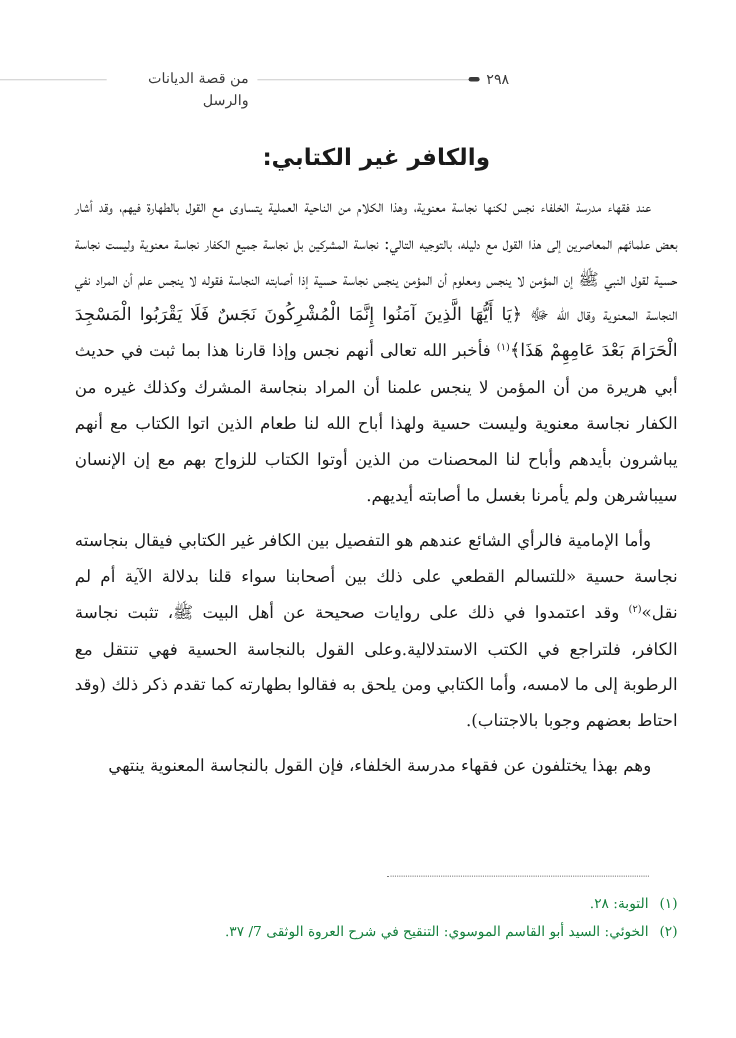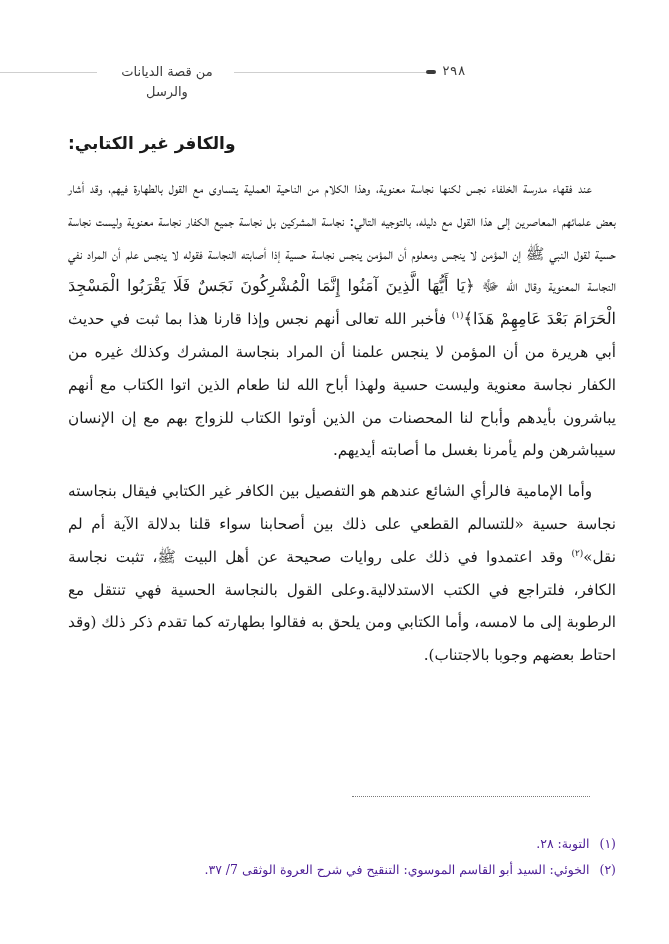--- a/index.html
+++ b/index.html
@@ -28,21 +28,20 @@
       top: 10px;
       width: 97px;
       height: 1px;
       background: #cfcfcf;
     }
     .header .title {
       position: absolute;
       left: 108px;
       top: 0;
       width: 118px;
-      text-align: center;
       font-family: "DejaVu Sans", sans-serif;
       font-size: 13px;
       color: #3a3a3a;
       direction: rtl;
       line-height: 20px;
     }
     .header .rule-mid {
       position: absolute;
       left: 234px;
       top: 10px;
@@ -56,43 +55,43 @@
       top: 8px;
       width: 10px;
       height: 4px;
       border-radius: 2px;
       background: #3a3a3a;
     }
     .header .page-num {
       position: absolute;
       left: 442px;
       top: 0;
-      font-family: Liberation Mono, monospace;
+      font-family: Liberation Serif, serif;
       font-size: 13px;
       color: #3a3a3a;
       line-height: 20px;
       direction: rtl;
     }
     .content {
       position: absolute;
       left: 68px;
       top: 128px;
       width: 548px;
       direction: rtl;
       text-align: justify;
     }
     .section-heading {
       font-family: "DejaVu Sans", sans-serif;
       font-weight: bold;
-      font-size: 17px;
+      font-size: 21px;
       color: #1a1a1a;
       margin: 0 0 14px 0;
       padding-right: 0;
       line-height: 30px;
-      text-align: left;
+      text-align: center;
     }
     .para {
       font-size: 15.2px;
       line-height: 32.8px;
       margin: 0 0 8px 0;
       text-indent: 24px;
       text-align: justify;
       text-align-last: right;
     }
     .para .quran {
@@ -106,26 +105,26 @@
       position: absolute;
       left: 352px;
       top: 796px;
       width: 238px;
       height: 0;
       border-top: 1px dotted #7a7a7a;
     }
     .footnotes {
       position: absolute;
       left: 68px;
-      top: 831px;
+      top: 808px;
       width: 548px;
       direction: rtl;
       font-size: 12.5px;
       line-height: 26px;
-      color: #4c1d95;
+      color: #15803d;
     }
     .footnote {
       display: block;
       text-align: right;
       padding-right: 0;
     }
     .footnote .fn-num {
       margin-left: 6px;
     }
   </style>
@@ -140,20 +139,21 @@
   <div class="page-num">٢٩٨</div>
 </div>
 
 <div class="content">
   <h2 class="section-heading">والكافر غير الكتابي:</h2>
 
   <p class="para"><span>عند فقهاء مدرسة الخلفاء نجس لكنها نجاسة معنوية، وهذا الكلام من الناحية العملية يتساوى مع القول بالطهارة فيهم، وقد أشار بعض علمائهم المعاصرين إلى هذا القول مع دليله، بالتوجيه التالي: نجاسة المشركين بل نجاسة جميع الكفار نجاسة معنوية وليست نجاسة حسية لقول النبي ﷺ إن المؤمن لا ينجس ومعلوم أن المؤمن ينجس نجاسة حسية إذا أصابته النجاسة فقوله لا ينجس علم أن المراد نفي النجاسة المعنوية وقال الله ﷻ </span><span class="quran">﴿يَا أَيُّهَا الَّذِينَ آمَنُوا إِنَّمَا الْمُشْرِكُونَ نَجَسٌ فَلَا يَقْرَبُوا الْمَسْجِدَ الْحَرَامَ بَعْدَ عَامِهِمْ هَذَا﴾</span><sup>(١)</sup><span> فأخبر الله تعالى أنهم نجس وإذا قارنا هذا بما ثبت في حديث أبي هريرة من أن المؤمن لا ينجس علمنا أن المراد بنجاسة المشرك وكذلك غيره من الكفار نجاسة معنوية وليست حسية ولهذا أباح الله لنا طعام الذين اتوا الكتاب مع أنهم يباشرون بأيدهم وأباح لنا المحصنات من الذين أوتوا الكتاب للزواج بهم مع إن الإنسان سيباشرهن ولم يأمرنا بغسل ما أصابته أيديهم.</span></p>
 
   <p class="para"><span>وأما الإمامية فالرأي الشائع عندهم هو التفصيل بين الكافر غير الكتابي فيقال بنجاسته نجاسة حسية «للتسالم القطعي على ذلك بين أصحابنا سواء قلنا بدلالة الآية أم لم نقل»</span><sup>(٢)</sup><span> وقد اعتمدوا في ذلك على روايات صحيحة عن أهل البيت ﷺ، تثبت نجاسة الكافر، فلتراجع في الكتب الاستدلالية.وعلى القول بالنجاسة الحسية فهي تنتقل مع الرطوبة إلى ما لامسه، وأما الكتابي ومن يلحق به فقالوا بطهارته كما تقدم ذكر ذلك (وقد احتاط بعضهم وجوبا بالاجتناب).</span></p>
 
+  <p class="para"><span>وهم بهذا يختلفون عن فقهاء مدرسة الخلفاء، فإن القول بالنجاسة المعنوية ينتهي</span></p>
 </div>
 
 <div class="footnote-sep"></div>
 
 <div class="footnotes">
   <div class="footnote">
     <span class="fn-num">(١)</span>
     <span>التوبة: ٢٨.</span>
   </div>
   <div class="footnote">

